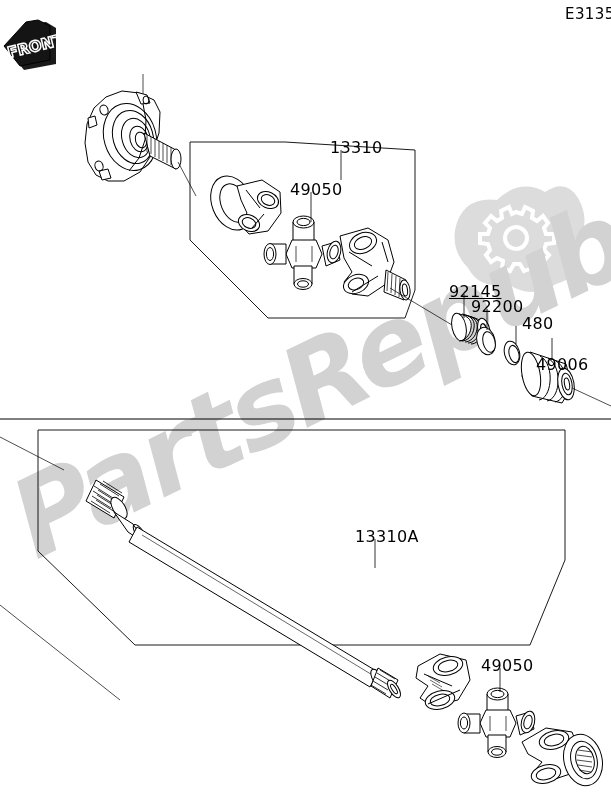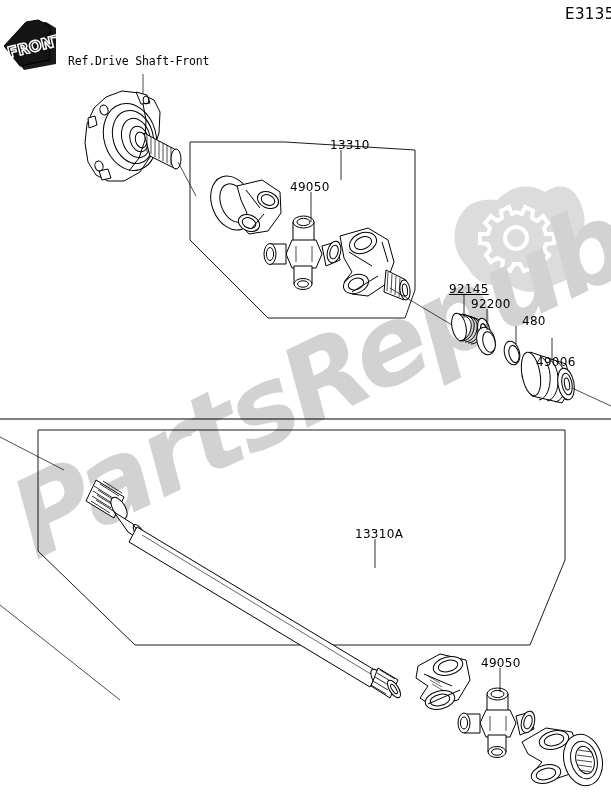--- a/index.html
+++ b/index.html
@@ -1,21 +1,21 @@
 <!DOCTYPE html>
 <html><head>
 <meta charset="utf-8">
 <style>
   html,body{margin:0;padding:0;background:#ffffff;}
   body{width:611px;height:799px;position:relative;overflow:hidden;
        font-family:"DejaVu Sans Mono","Liberation Mono",monospace;}
   #stage{position:absolute;left:0;top:0;width:611px;height:799px;}
   svg{position:absolute;left:0;top:0;}
   .lbl{position:absolute;font-family:"DejaVu Sans","Liberation Sans",sans-serif;
-       font-size:12px;color:#000;white-space:nowrap;letter-spacing:.3px;}
+       font-size:16px;color:#000;white-space:nowrap;letter-spacing:.3px;}
   .refl{position:absolute;font-family:"DejaVu Sans Mono","Liberation Mono",monospace;
         font-size:11.5px;color:#000;white-space:nowrap;letter-spacing:-.2px;}
   .code{position:absolute;font-family:"DejaVu Sans","Liberation Sans",sans-serif;
         font-size:15px;color:#000;white-space:nowrap;letter-spacing:.4px;}
 </style>
 </head>
 <body>
 
 <div id="stage">
 
@@ -310,21 +310,20 @@
       <line x1="487" y1="309" x2="487" y2="330"></line>
       <line x1="516" y1="326" x2="516" y2="344"></line>
       <line x1="552" y1="338" x2="552" y2="360"></line>
       <line x1="375" y1="539" x2="375" y2="568"></line>
       <line x1="500" y1="668" x2="500" y2="692"></line>
     </g>
   </svg>
 
   <div class="code" style="left:565px;top:5px;">E3135</div>
 
-  <div class="refl" style="left:68px;top:54px;">Ref.Drive Shaft-Front</div>
 
   <div class="lbl" style="left:330px;top:138px;">13310</div>
   <div class="lbl" style="left:290px;top:180px;">49050</div>
   <div class="lbl" style="left:449px;top:282px;text-decoration:underline;">92145</div>
   <div class="lbl" style="left:471px;top:297px;">92200</div>
   <div class="lbl" style="left:522px;top:314px;">480</div>
   <div class="lbl" style="left:536px;top:326px;margin-top:29px;">49006</div>
   <div class="lbl" style="left:355px;top:527px;">13310A</div>
   <div class="lbl" style="left:481px;top:656px;">49050</div>
 

